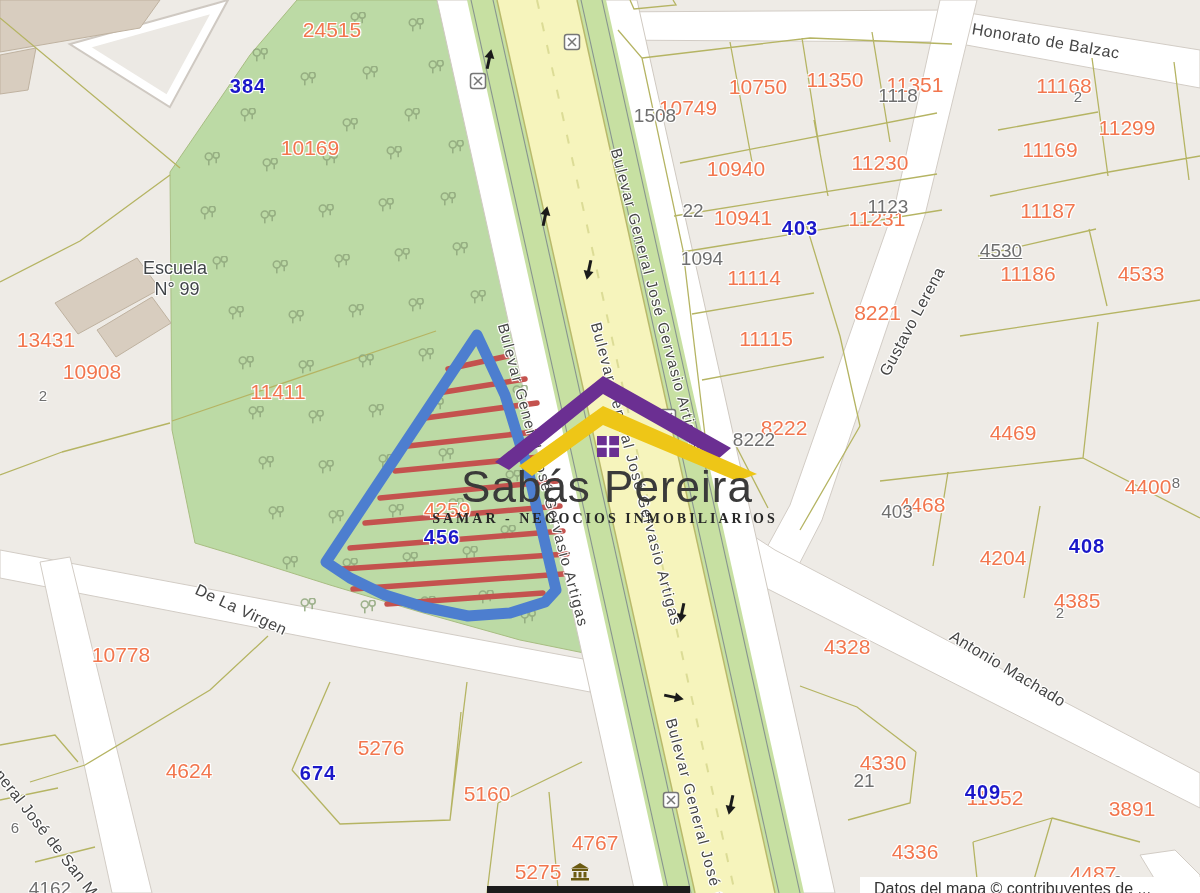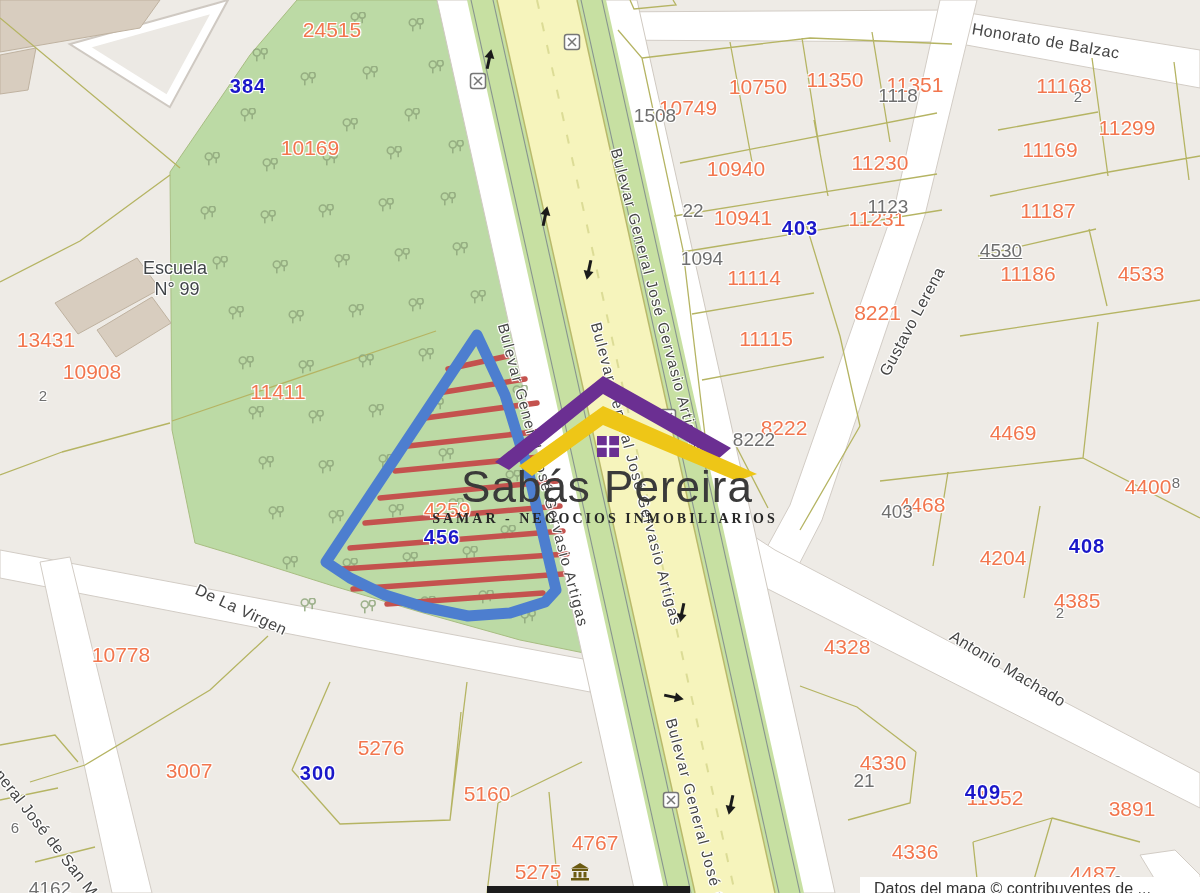--- a/index.html
+++ b/index.html
@@ -248,21 +248,21 @@
       <div class="lbl orange" style="left: 922px; top: 505px;">4468</div>
       <div class="lbl orange" style="left: 1003px; top: 558px;">4204</div>
       <div class="lbl orange" style="left: 1077px; top: 601px;">4385</div>
       <div class="lbl orange" style="left: 847px; top: 647px;">4328</div>
       <div class="lbl orange" style="left: 883px; top: 763px;">4330</div>
       <div class="lbl orange" style="left: 995px; top: 798px;">11352</div>
       <div class="lbl orange" style="left: 1132px; top: 809px;">3891</div>
       <div class="lbl orange" style="left: 915px; top: 852px;">4336</div>
       <div class="lbl orange" style="left: 1093px; top: 874px;">4487</div>
       <div class="lbl orange" style="left: 121px; top: 655px;">10778</div>
-      <div class="lbl orange" style="left: 189px; top: 771px;">3007</div>
+      <div class="lbl orange" style="left: 189px; top: 771px;">4624</div>
       <div class="lbl orange" style="left: 381px; top: 748px;">5276</div>
       <div class="lbl orange" style="left: 487px; top: 794px;">5160</div>
       <div class="lbl orange" style="left: 595px; top: 843px;">4767</div>
       <div class="lbl orange" style="left: 538px; top: 872px;">5275</div>
       <div class="lbl gray" style="left: 655px; top: 116px; font-size: 19px;">1508</div>
       <div class="lbl gray" style="left: 898px; top: 96px; font-size: 19px;">1118</div>
       <div class="lbl gray" style="left: 1078px; top: 96px; font-size: 15px;">2</div>
       <div class="lbl gray" style="left: 693px; top: 211px; font-size: 19px;">22</div>
       <div class="lbl gray" style="left: 888px; top: 207px; font-size: 19px;">1123</div>
       <div class="lbl gray" style="left: 702px; top: 259px; font-size: 19px;">1094</div>
@@ -273,21 +273,21 @@
       <div class="lbl gray" style="left: 1060px; top: 612px; font-size: 15px;">2</div>
       <div class="lbl gray" style="left: 864px; top: 781px; font-size: 19px;">21</div>
       <div class="lbl gray" style="left: 1118px; top: 880px; font-size: 15px;">9</div>
       <div class="lbl gray" style="left: 43px; top: 395px; font-size: 15px;">2</div>
       <div class="lbl gray" style="left: 15px; top: 827px; font-size: 15px;">6</div>
       <div class="lbl gray" style="left: 50px; top: 889px; font-size: 19px;">4162</div>
       <div class="lbl blue" style="left: 248px; top: 86px;">384</div>
       <div class="lbl blue" style="left: 800px; top: 228px;">403</div>
       <div class="lbl blue" style="left: 442px; top: 537px;">456</div>
       <div class="lbl blue" style="left: 1087px; top: 546px;">408</div>
-      <div class="lbl blue" style="left: 318px; top: 773px;">300</div>
+      <div class="lbl blue" style="left: 318px; top: 773px;">674</div>
       <div class="lbl blue" style="left: 983px; top: 792px;">409</div>
       <div class="lbl poi" style="left: 175px; top: 268px;">Escuela</div>
       <div class="lbl poi" style="left: 177px; top: 289px;">N° 99</div>
       <div class="lbl street" style="left: 972px; top: 20px; transform: rotate(9.5deg);">Honorato de Balzac</div>
       <div class="lbl street" style="left: 884px; top: 366px; transform: rotate(-62deg);">Gustavo Lerena</div>
       <div class="lbl street" style="left: 951px; top: 626px; transform: rotate(31deg);">Antonio Machado</div>
       <div class="lbl street" style="left: 196px; top: 580px; transform: rotate(25deg);">De La Virgen</div>
       <div class="lbl street" style="left: -16px; top: 745px; transform: rotate(52deg);">General José de San Martín</div>
       <div class="lbl street blvd" style="left: 616px; top: 140px; transform: rotate(75deg);">Bulevar General José Gervasio Artigas</div>
       <div class="lbl street blvd" style="left: 503px; top: 315px; transform: rotate(75deg);">Bulevar General José Gervasio Artigas</div>

